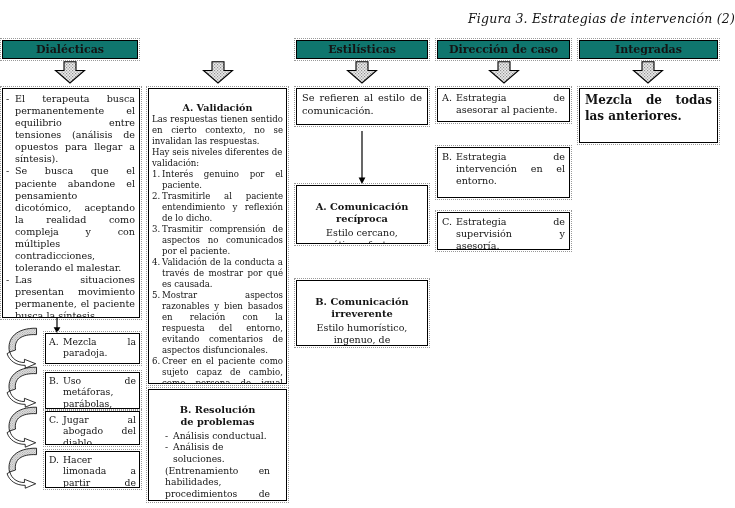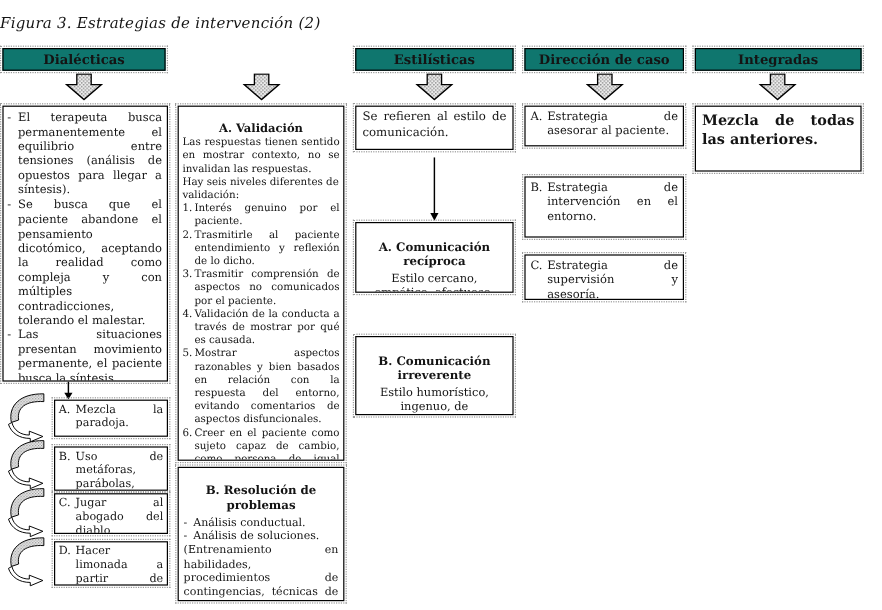--- a/index.html
+++ b/index.html
@@ -1,21 +1,21 @@
 <!DOCTYPE html>
 <html><head>
 <meta charset="utf-8">
 <style>
   html,body{margin:0;padding:0;background:#fff;}
   .canvas{
     position:relative;width:735px;height:508px;background:#fff;
     font-family:"DejaVu Serif", serif;color:#141414;overflow:hidden;
   }
   .fig-title{
-    position:absolute;top:11px;left:0;width:735px;text-align:left;
+    position:absolute;top:11px;left:0;width:735px;text-align:right;
     font-style:italic;font-size:12.5px;letter-spacing:.2px;
   }
   .hbox{
     position:absolute;top:40px;height:19px;box-sizing:border-box;
     border:1px solid #000;outline:1px dotted #999;outline-offset:1px;
     background:#0f766e;display:flex;align-items:center;justify-content:center;
     font-weight:bold;font-size:11px;
   }
   .box{
     position:absolute;box-sizing:border-box;background:#fff;
@@ -34,21 +34,21 @@
 
   
   .dial-main{left:2px;top:88px;width:138px;height:230px;padding:4px 4px 2px 3px;font-size:9.6px;line-height:1.26;}
   .dial-main .marker{width:9px;}
   .strat1{left:45px;width:95px;padding:2px 3px;font-size:9.3px;line-height:1.22;}
   .strat1 .marker{width:14px;}
   
   .nuc-a{left:148px;top:88px;width:139px;height:296px;padding:2px 3px;font-size:8.6px;line-height:1.28;}
   .nuc-a .bold-title{font-size:9.6px;}
   .nuc-a .marker{width:10px;}
-  .nuc-b{left:148px;top:389px;width:139px;height:112px;padding:2px 4px;font-size:9.2px;line-height:1.27;}
+  .nuc-b{left:148px;top:389px;width:139px;height:112px;padding:2px 16px;font-size:9.2px;line-height:1.27;}
   .nuc-b .bold-title{font-size:9.8px;line-height:1.2;padding:1px 12px 2px;}
   
   .est-intro{left:296px;top:88px;width:132px;height:37px;padding:3px 5px;font-size:9.8px;line-height:1.3;}
   .est-a{left:296px;top:185px;width:132px;height:59px;padding:3px 4px;font-size:9.5px;line-height:1.22;}
   .est-b{left:296px;top:280px;width:132px;height:66px;padding:3px 4px;font-size:9.5px;line-height:1.22;}
   .est-a .bold-title,.est-b .bold-title{font-size:9.8px;line-height:1.25;padding:1px 14px 2px;}
   
   .dir{left:437px;width:133px;padding:3px 4px;font-size:9.6px;line-height:1.25;}
   .dir .marker{width:14px;}
   
@@ -157,21 +157,21 @@
     <path d="M39,1.5 C14,1 2,14 5.5,31 L13,28.5 C11,16 20,8.5 39,9.5 Z" fill="url(#ht)" stroke="#000" stroke-width="1"></path>
     <path d="M6,31 C8,39 15,44 24,44 L24,40 L38,45.5 L25,51 L25,47.5 C13.5,47.5 5.5,42 2.5,33 Z" fill="#fff" stroke="#000" stroke-width="1"></path>
   </svg>
   <svg class="abs" style="left:1px;top:447px;" width="42" height="42" viewBox="0 0 42 52">
     <path d="M39,1.5 C14,1 2,14 5.5,31 L13,28.5 C11,16 20,8.5 39,9.5 Z" fill="url(#ht)" stroke="#000" stroke-width="1"></path>
     <path d="M6,31 C8,39 15,44 24,44 L24,40 L38,45.5 L25,51 L25,47.5 C13.5,47.5 5.5,42 2.5,33 Z" fill="#fff" stroke="#000" stroke-width="1"></path>
   </svg>
 
   <div class="box thick nuc-a">
     <div class="bold-title">A. Validación</div>
-    <div class="jtext">Las respuestas tienen sentido en mostrar contexto, no se invalidan las respuestas.</div>
+    <div class="jtext">Las respuestas tienen sentido en cierto contexto, no se invalidan las respuestas.</div>
     <div>Hay seis niveles diferentes de validación:</div>
     <div class="row">
         <span class="marker">1.</span>
         <span class="rtxt">Interés genuino por el paciente.</span>
       </div>
     <div class="row">
         <span class="marker">2.</span>
         <span class="rtxt">Trasmitirle al paciente entendimiento y reflexión de lo dicho.</span>
       </div>
     <div class="row">

